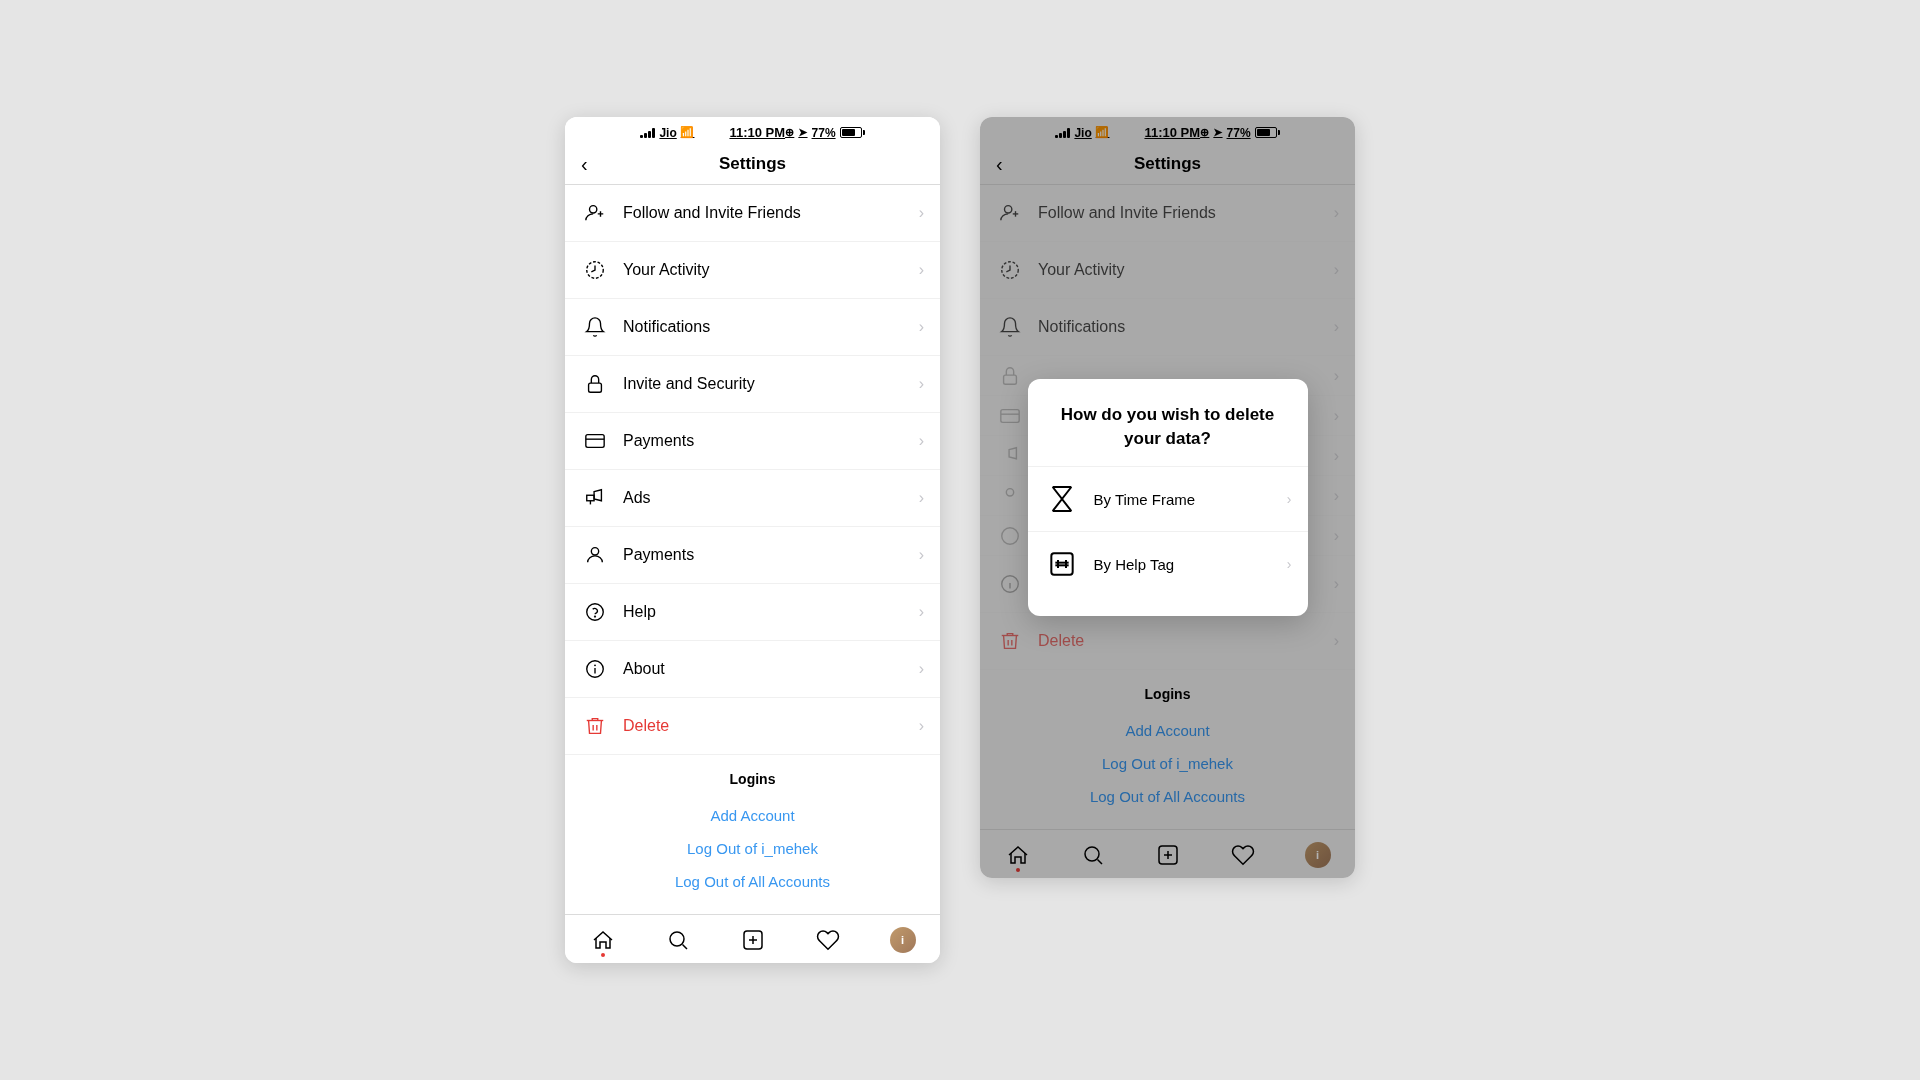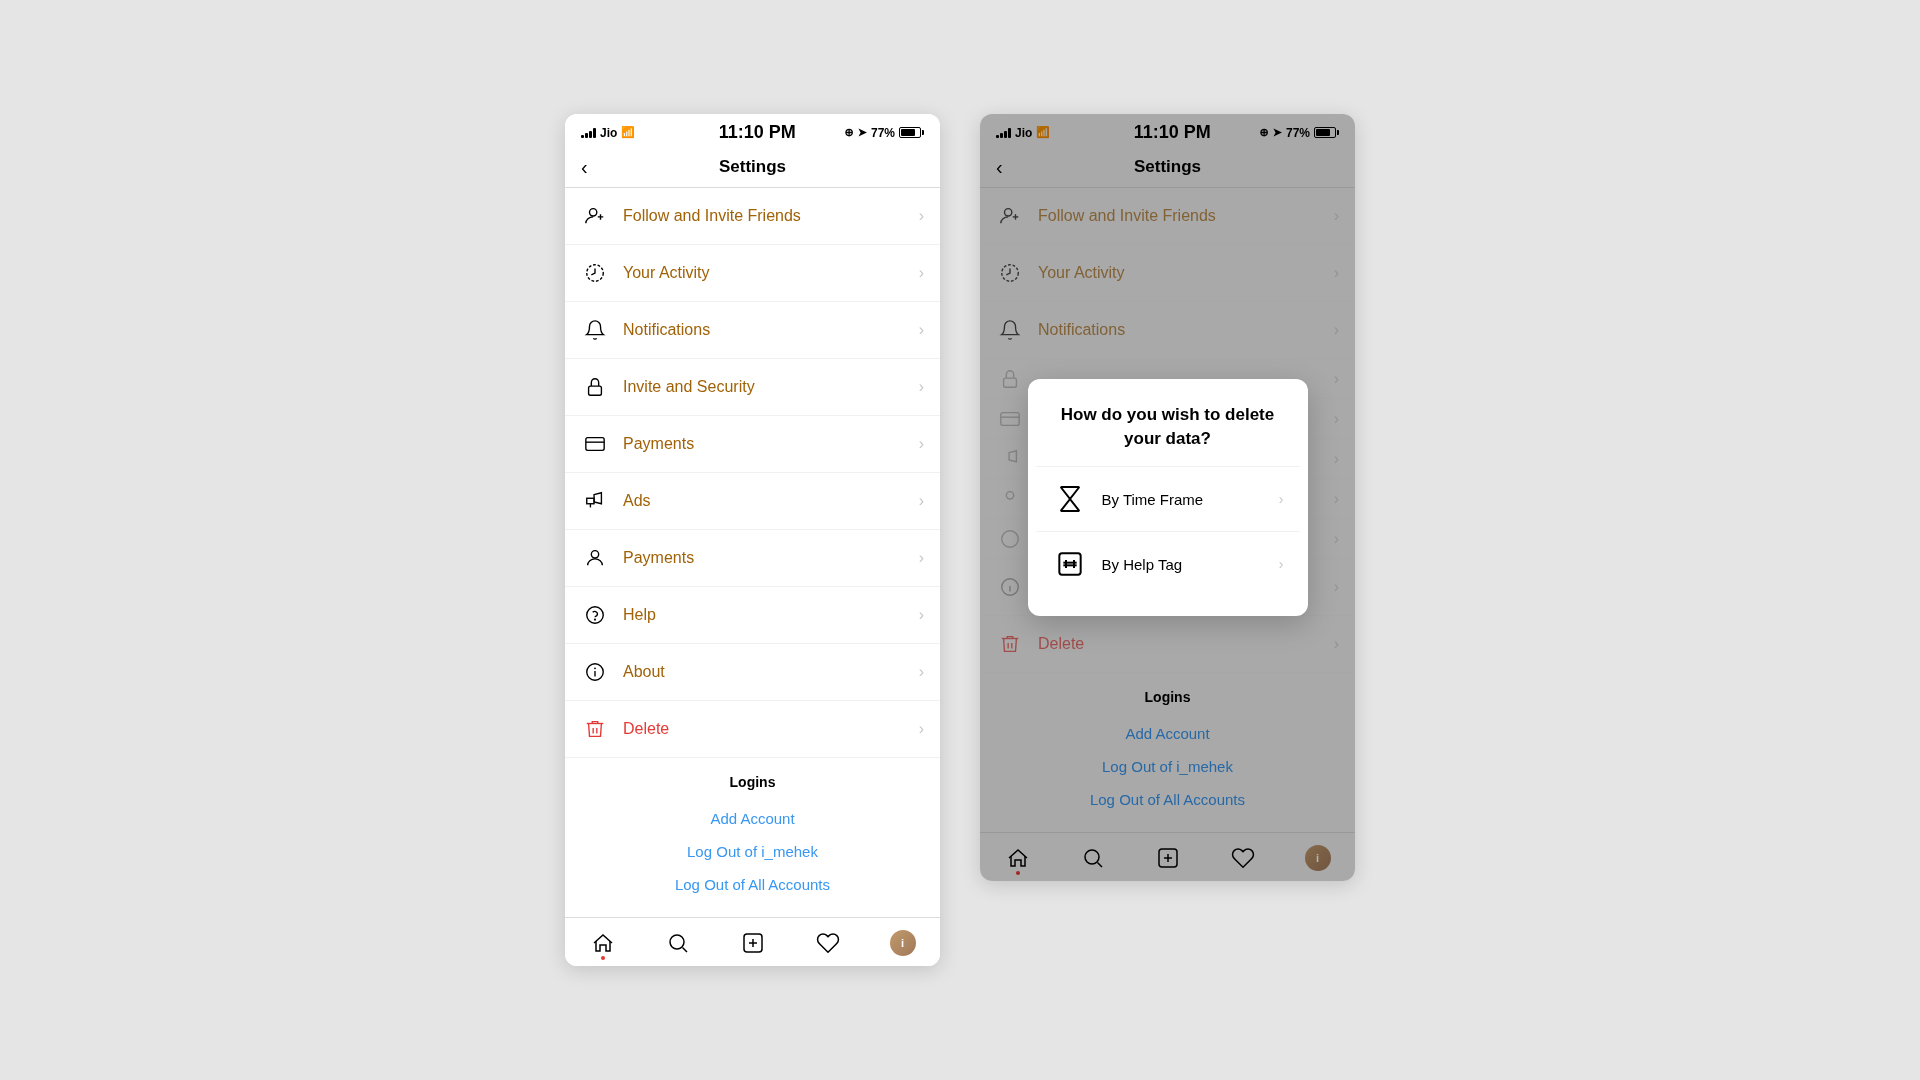--- a/index.html
+++ b/index.html
@@ -24,36 +24,37 @@
       background: #fff;
       border-radius: 12px;
       overflow: hidden;
       box-shadow: 0 4px 20px rgba(0,0,0,0.15);
       position: relative;
     }
 
     
     .status-bar {
       display: flex;
-      justify-content: space-between;
+      justify-content: center;
       align-items: center;
       padding: 8px 16px 4px;
       font-size: 12px;
       font-weight: 600;
       background: #fff;
+      text-decoration: underline;
     }
 
     .status-left {
       display: flex;
       align-items: center;
       gap: 4px;
     }
 
     .status-center {
-      font-size: 18px;
+      font-size: 13px;
       font-weight: 600;
       margin-left: 35px;
     }
 
     .status-right {
       display: flex;
       align-items: center;
       gap: 4px;
       font-size: 12px;
     }
@@ -153,21 +154,21 @@
     }
 
     .item-icon svg {
       width: 22px;
       height: 22px;
     }
 
     .item-label {
       flex: 1;
       font-size: 16px;
-      color: #a16207;
+      color: #000000;
     }
 
     .item-label.red {
       color: #e53935;
     }
 
     .item-chevron {
       color: #c7c7cc;
       font-size: 16px;
     }
@@ -256,21 +257,21 @@
       z-index: 10;
       display: flex;
       align-items: center;
       justify-content: center;
     }
 
     .modal-card {
       background: #fff;
       border-radius: 12px;
       width: 280px;
-      padding: 20px 8px;
+      padding: 20px 0;
       box-shadow: 0 8px 30px rgba(0,0,0,0.2);
     }
 
     .modal-title {
       text-align: center;
       font-size: 17px;
       font-weight: 600;
       color: #000;
       padding: 4px 20px 16px;
       line-height: 1.4;

